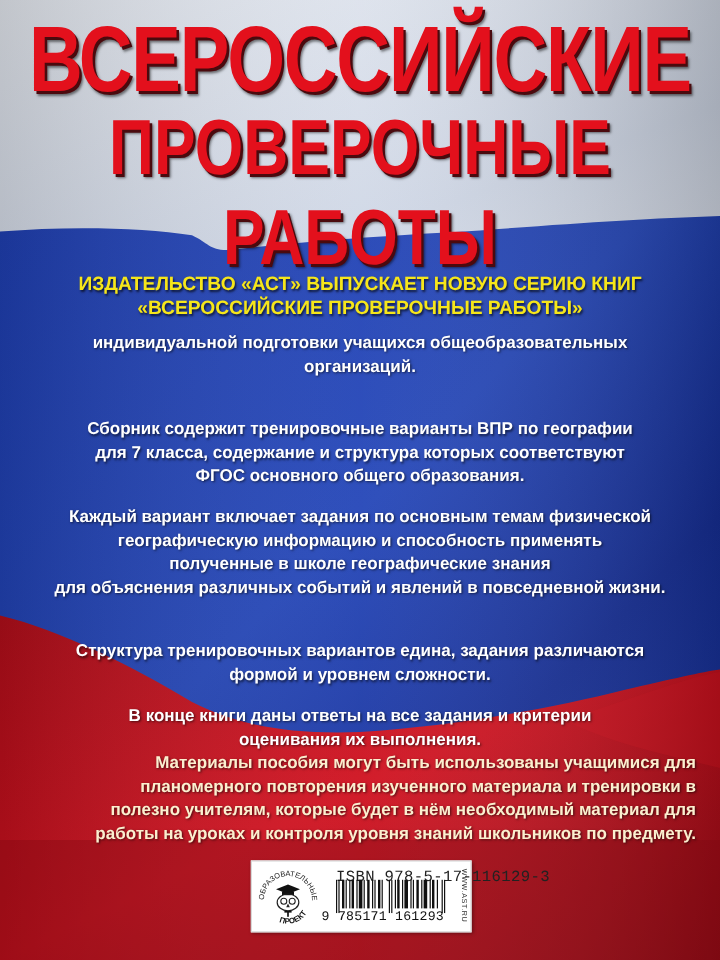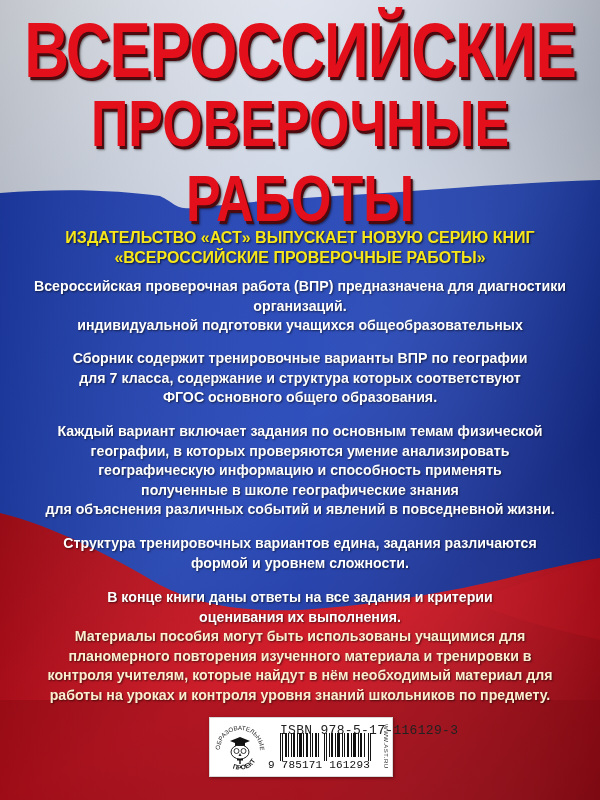--- a/index.html
+++ b/index.html
@@ -80,53 +80,51 @@
 
   <div class="title title-1">ВСЕРОССИЙСКИЕ</div>
   <div class="title title-2">ПРОВЕРОЧНЫЕ РАБОТЫ</div>
 
   <div class="headline">
     <div>ИЗДАТЕЛЬСТВО «АСТ» ВЫПУСКАЕТ НОВУЮ СЕРИЮ КНИГ</div>
     <div>«ВСЕРОССИЙСКИЕ ПРОВЕРОЧНЫЕ РАБОТЫ»</div>
   </div>
 
   <div class="para p1">
-    <div>Всероссийская проверочная работа (ВПР) предназначена для диагностики</div>
+    <div>индивидуальной подготовки учащихся общеобразовательных</div>
     <div>организаций.</div>
-    <div>индивидуальной подготовки учащихся общеобразовательных</div>
   </div>
 
   <div class="para p2">
     <div>Сборник содержит тренировочные варианты ВПР по географии</div>
     <div>для 7 класса, содержание и структура которых соответствуют</div>
     <div>ФГОС основного общего образования.</div>
   </div>
 
   <div class="para p3">
     <div>Каждый вариант включает задания по основным темам физической</div>
-    <div>географии, в которых проверяются умение анализировать</div>
     <div>географическую информацию и способность применять</div>
     <div>полученные в школе географические знания</div>
     <div>для объяснения различных событий и явлений в повседневной жизни.</div>
   </div>
 
   <div class="para p4">
     <div>Структура тренировочных вариантов едина, задания различаются</div>
     <div>формой и уровнем сложности.</div>
   </div>
 
   <div class="para p5">
     <div>В конце книги даны ответы на все задания и критерии</div>
     <div>оценивания их выполнения.</div>
   </div>
 
-  <div class="para p6" style="top:627px;">
+  <div class="para p6" style="top:627px;text-align:right;">
     <div>Материалы пособия могут быть использованы учащимися для</div>
     <div>планомерного повторения изученного материала и тренировки в</div>
-    <div>контроля учителям, которые найдут в нём необходимый материал для</div>
+    <div>полезно учителям, которые будет в нём необходимый материал для</div>
     <div>работы на уроках и контроля уровня знаний школьников по предмету.</div>
   </div>
 
   <div class="barcode-box">
     <div class="logo">
       <svg viewBox="0 0 56 54" width="56" height="54" xmlns="http://www.w3.org/2000/svg">
         <defs>
           <path id="arcTop" d="M8 30 A20 20 0 0 1 48 30"></path>
           <path id="arcBot" d="M12 40 A18 18 0 0 0 44 40"></path>
         </defs>

